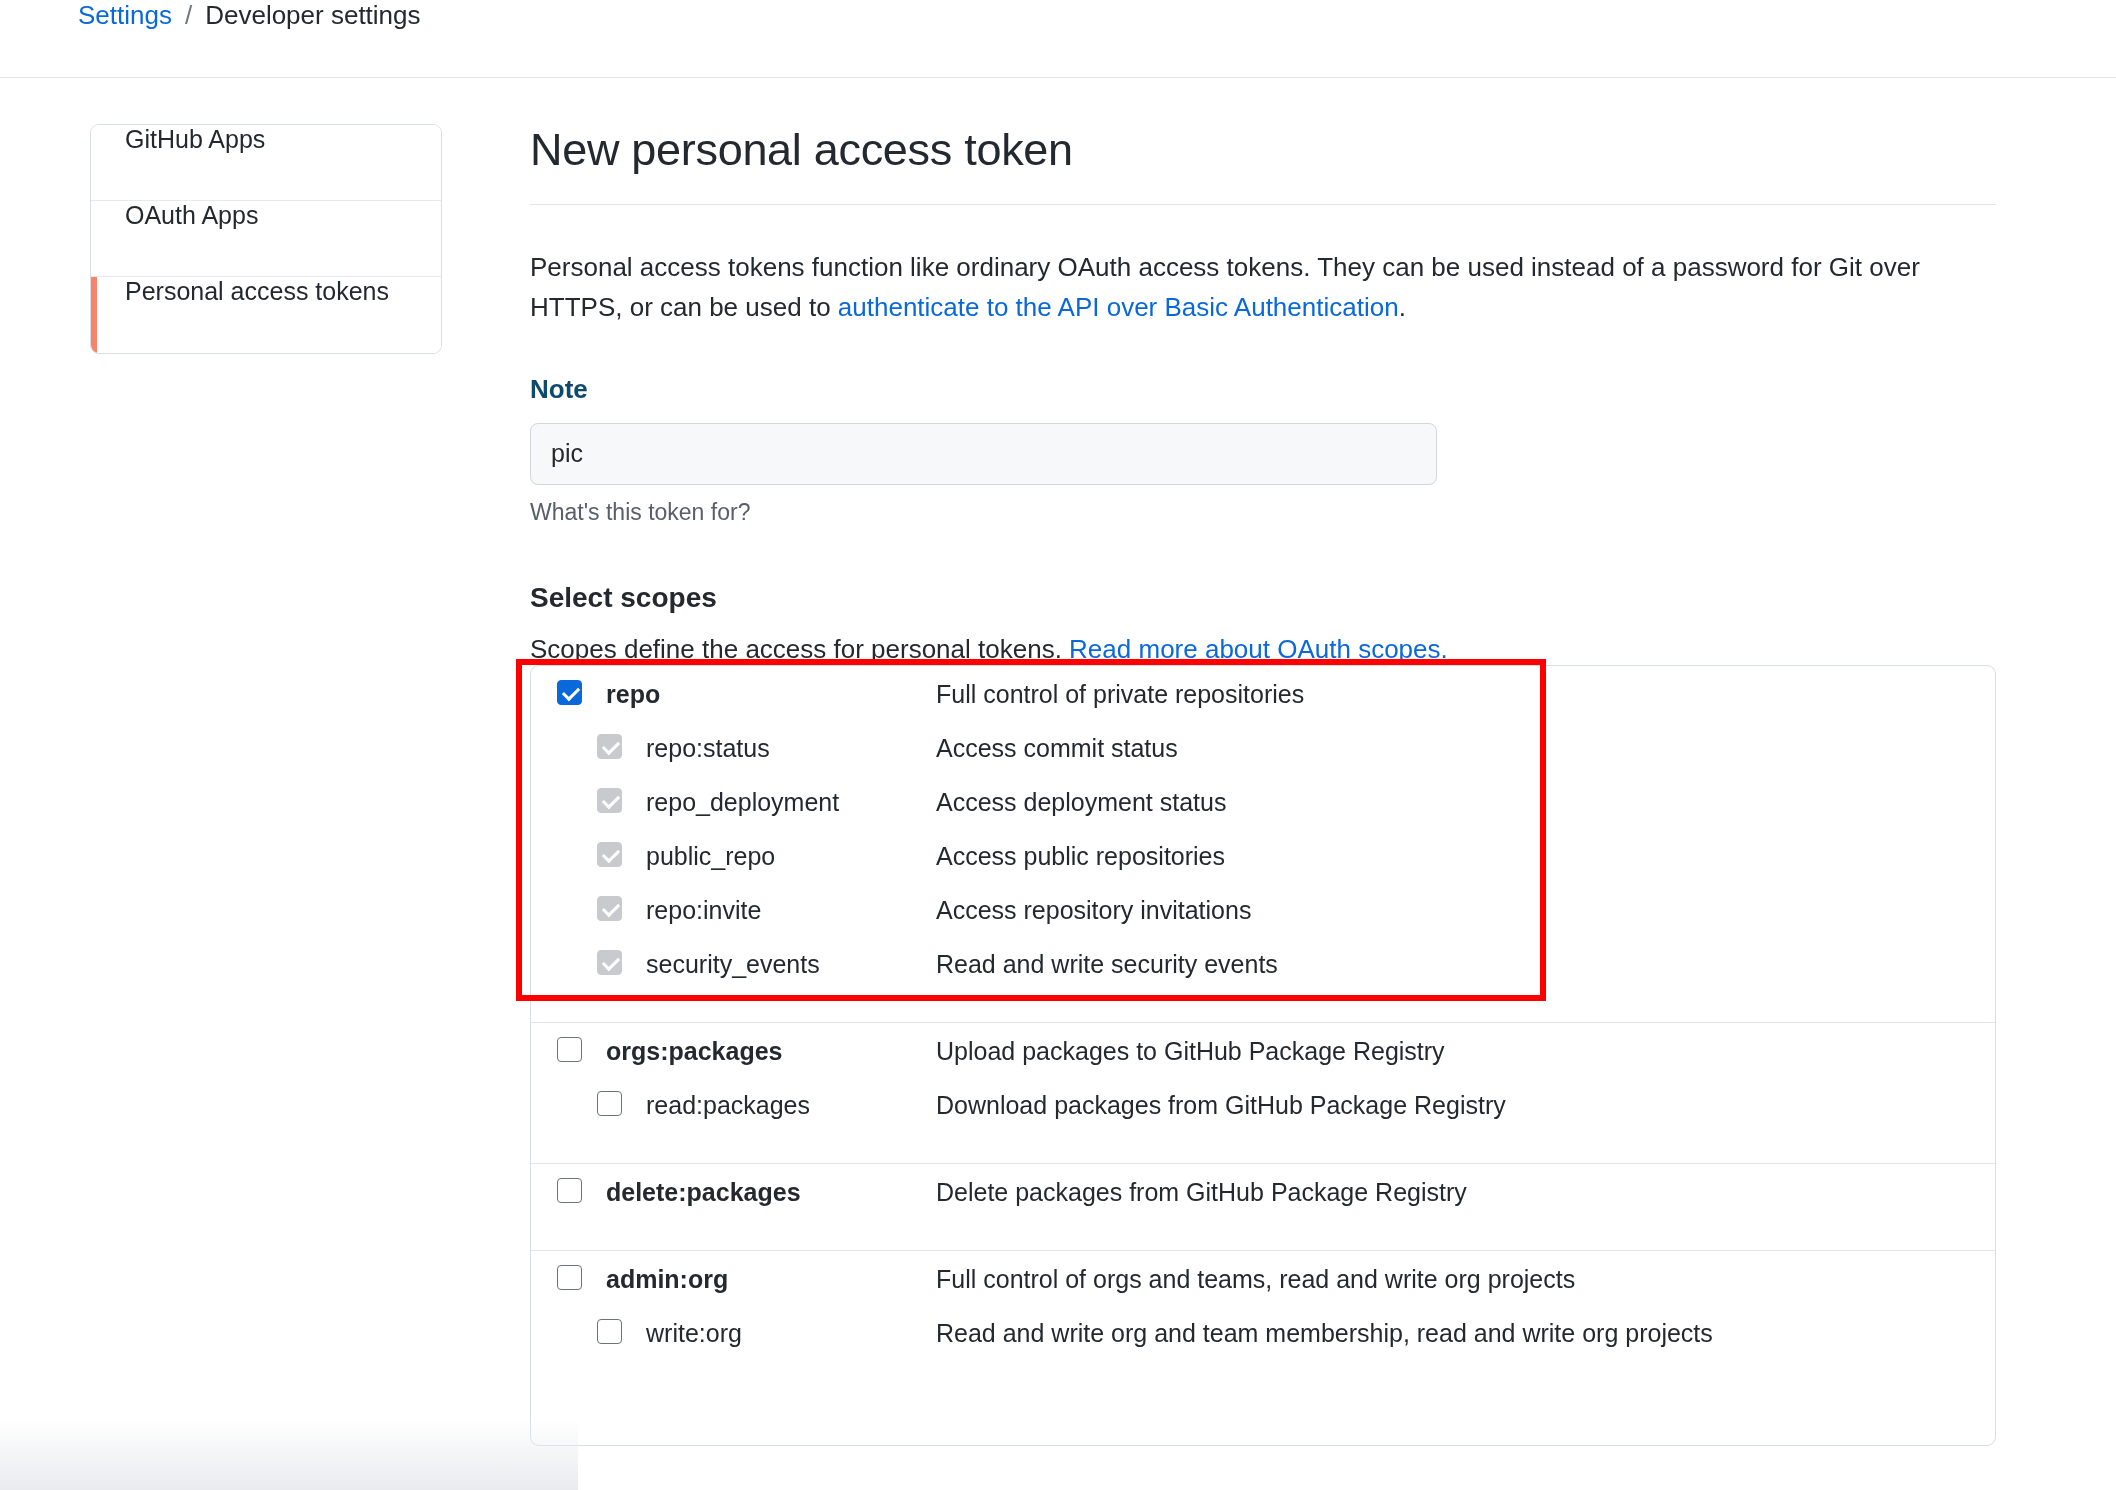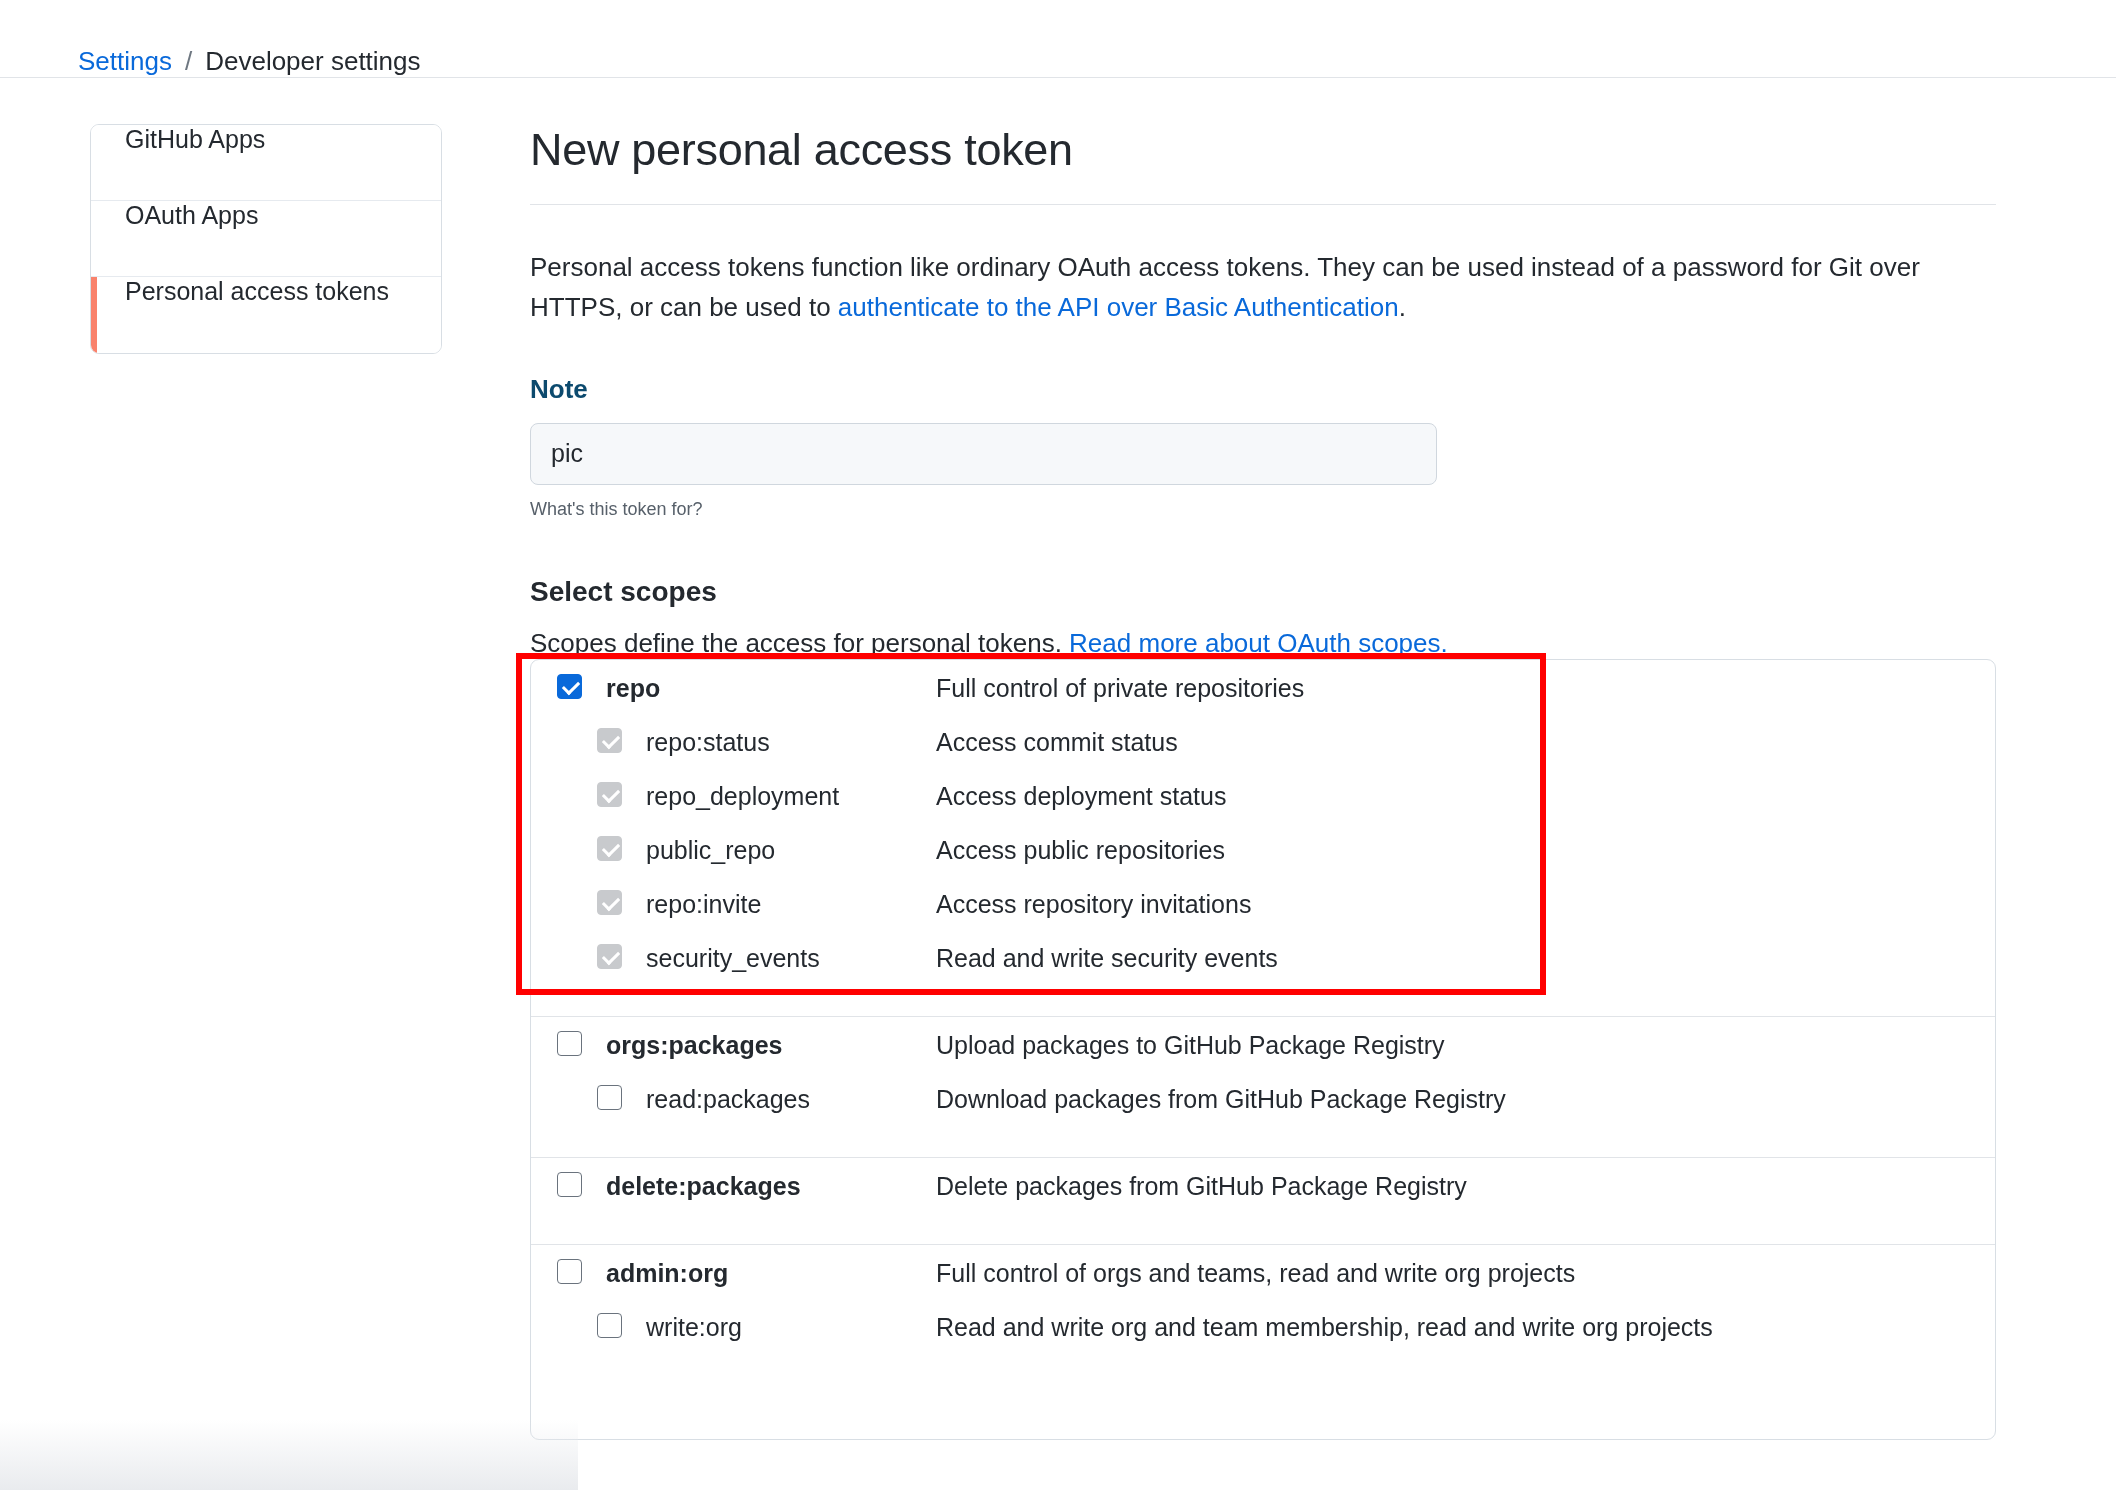--- a/index.html
+++ b/index.html
@@ -11,21 +11,21 @@
     font-family: "Liberation Sans", sans-serif;
     color: #24292f;
     -webkit-font-smoothing: antialiased;
   }
 
   
   .breadcrumb-bar {
     height: 78px;
     border-bottom: 1px solid #e1e4e8;
     display: flex;
-    align-items: flex-end;
+    align-items: flex-start;
     padding-left: 78px;
   }
   .crumb-link {
     font-size: 26px;
     color: #0969da;
     text-decoration: none;
     cursor: pointer;
   }
   .crumb-sep {
     font-size: 26px;
@@ -122,21 +122,21 @@
     border-radius: 8px;
     background: #f6f8fa;
     font-size: 25px;
     font-family: "Liberation Sans", sans-serif;
     color: #24292f;
     padding: 0 20px;
     outline: none;
     display: block;
   }
   .note-help {
-    font-size: 18px;
+    font-size: 23px;
     color: #57606a;
     margin-top: 14px;
   }
 
   .section-title {
     font-size: 28px;
     font-weight: 600;
     color: #24292f;
     margin-top: 56px;
     margin-bottom: 20px;

